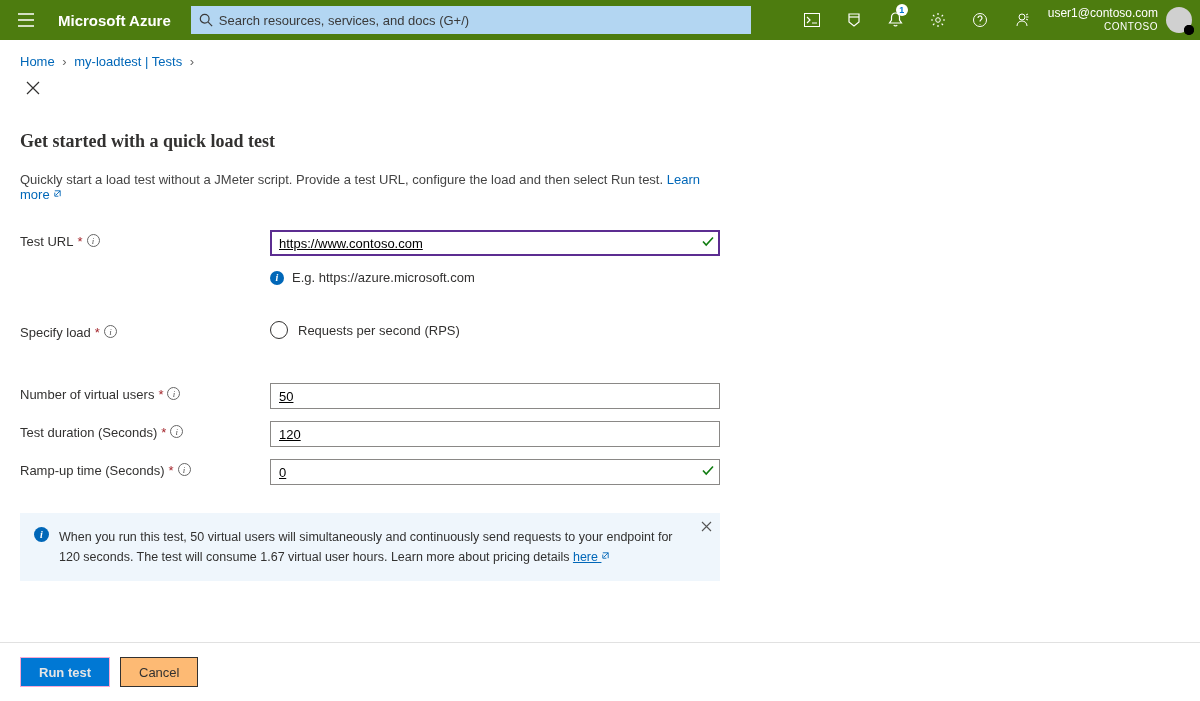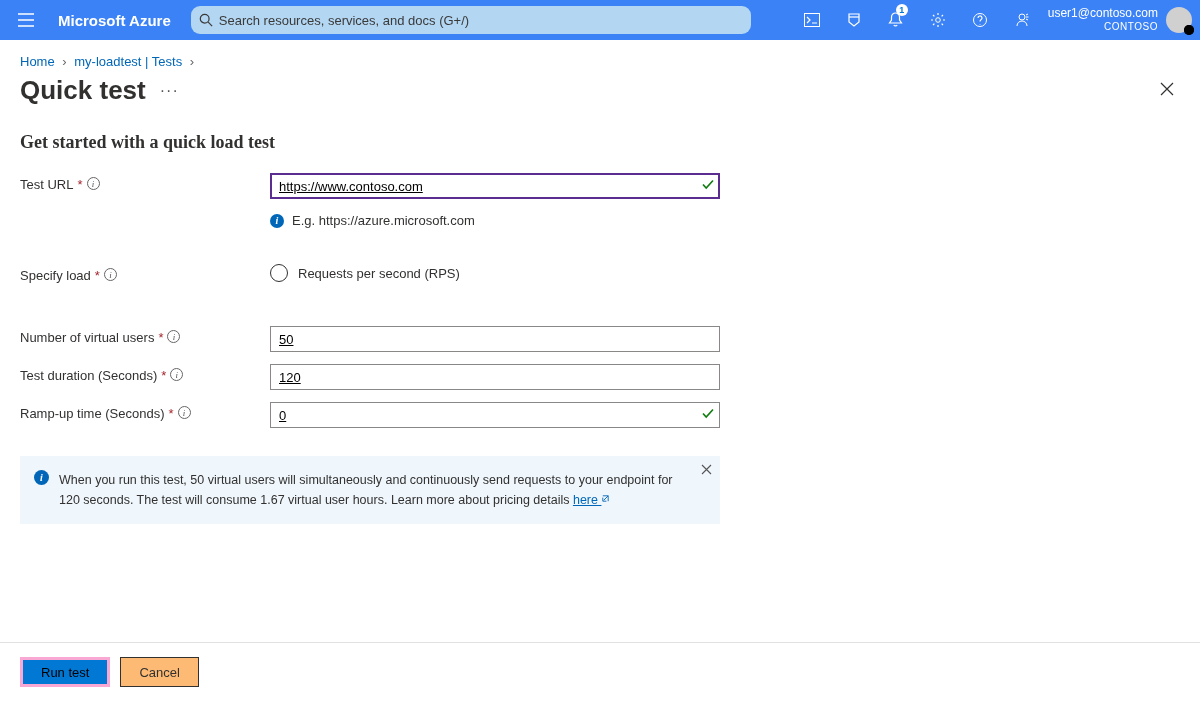--- a/index.html
+++ b/index.html
@@ -9,33 +9,33 @@
     color: #323130;
     background: #fff;
     width: 1200px;
     height: 701px;
     overflow: hidden;
     position: relative;
   }
   
   .topbar {
     height: 40px;
-    background: #3b82f6;
+    background: #4d7c0f;
     color: #fff;
     display: flex;
     align-items: center;
     padding: 0 8px 0 12px;
   }
   .hamburger { width:28px; display:flex; justify-content:center; cursor:pointer; }
   .brand { font-size:15px; font-weight:600; margin-left:18px; margin-right:20px; white-space:nowrap; }
   .searchbox {
     flex: 0 0 560px;
     height: 28px;
     background: #b3d6f2;
-    border-radius: 9px;
+    border-radius: 0;
     display: flex;
     align-items: center;
     color: #3a3a3a;
     padding: 0 8px;
   }
   .searchbox .sicon { margin-right:6px; display:flex; }
   .searchbox input {
     border:none; background:transparent; outline:none; flex:1;
     font-size:13px; color:#1b1b1b;
   }
@@ -155,21 +155,21 @@
   .footer {
     position:absolute; left:0; right:0; bottom:0;
     border-top:1px solid #e1e1e1;
     padding:14px 20px;
     display:flex; gap:10px;
   }
   .btn {
     height:30px; padding:0 18px; font-size:13px; cursor:pointer;
     display:inline-flex; align-items:center; justify-content:center;
   }
-  .btn.primary { background:#0078d4; color:#000000; border:3px solid #f9a8d4; font-weight:400;}
+  .btn.primary { background:#0078d4; color:#e5e5e5; border:1px solid #f9a8d4; font-weight:700;}
   .btn.secondary { background:#fdba74; color:#323130; border:1px solid #323130; }
 </style>
 </head>
 <body>
 
 <div class="topbar">
   <div class="hamburger">
     <svg width="16" height="14" viewBox="0 0 16 14">
         <path d="M0 1h16M0 7h16M0 13h16" stroke="#fff" stroke-width="1.6"></path>
       </svg>
@@ -234,33 +234,36 @@
 <div class="crumbs">
   <a href="#">Home</a>
   <span class="sep">›</span>
   <a href="#">
     <span>my-loadtest</span> | <span>Tests</span>
   </a>
   <span class="sep">›</span>
 </div>
 
 <div class="titlerow">
-  <div style="display:flex;align-items:center;">
-    <h1>Quick test</h1>
-    <span class="more">···</span>
-  </div>
   <div class="close-x">
     <svg width="14" height="14" viewBox="0 0 14 14">
         <path d="M1 1l12 12M13 1 1 13" stroke="#323130" stroke-width="1.2"></path>
       </svg>
   </div>
 </div>
 
 <div class="content">
   <div class="subhead">Get started with a quick load test</div>
+  <div class="subdesc">
+    <span>Quickly start a load test without a JMeter script. Provide a test URL, configure the load and then select Run test. </span><a href="#"><span>Learn more</span>&nbsp;<svg class="ext" viewBox="0 0 10 10">
+          <path d="M2 2h6v6" fill="none" stroke="#0067b8"></path>
+          <path d="M8 2 3 7" stroke="#0067b8"></path>
+          <path d="M2 4v4h4" fill="none" stroke="#0067b8"></path>
+        </svg></a>
+  </div>
 
   <div class="formrow tall">
     <div class="flabel">
       <span>Test URL</span>
       <span class="req">*</span>
       <span class="info">i</span>
     </div>
     <div class="fcontrol">
       <div class="inputwrap">
         <input class="tinput focus" value="https://www.contoso.com" style="">

